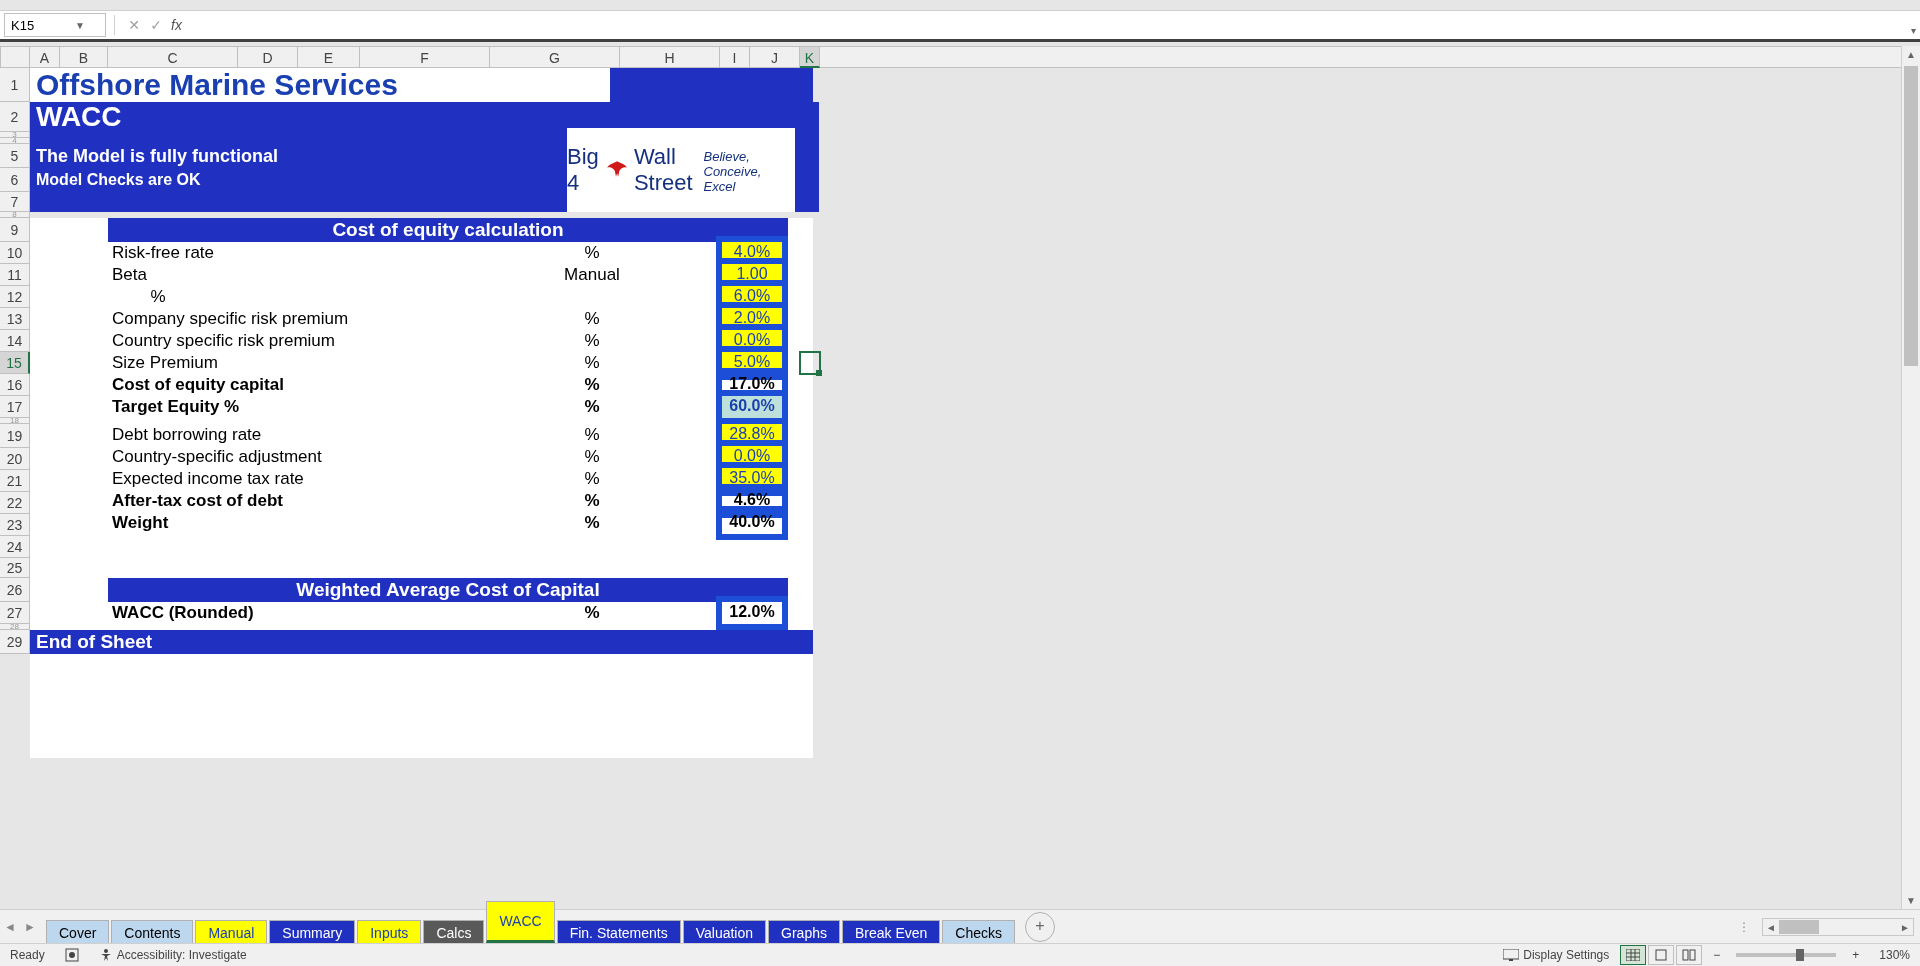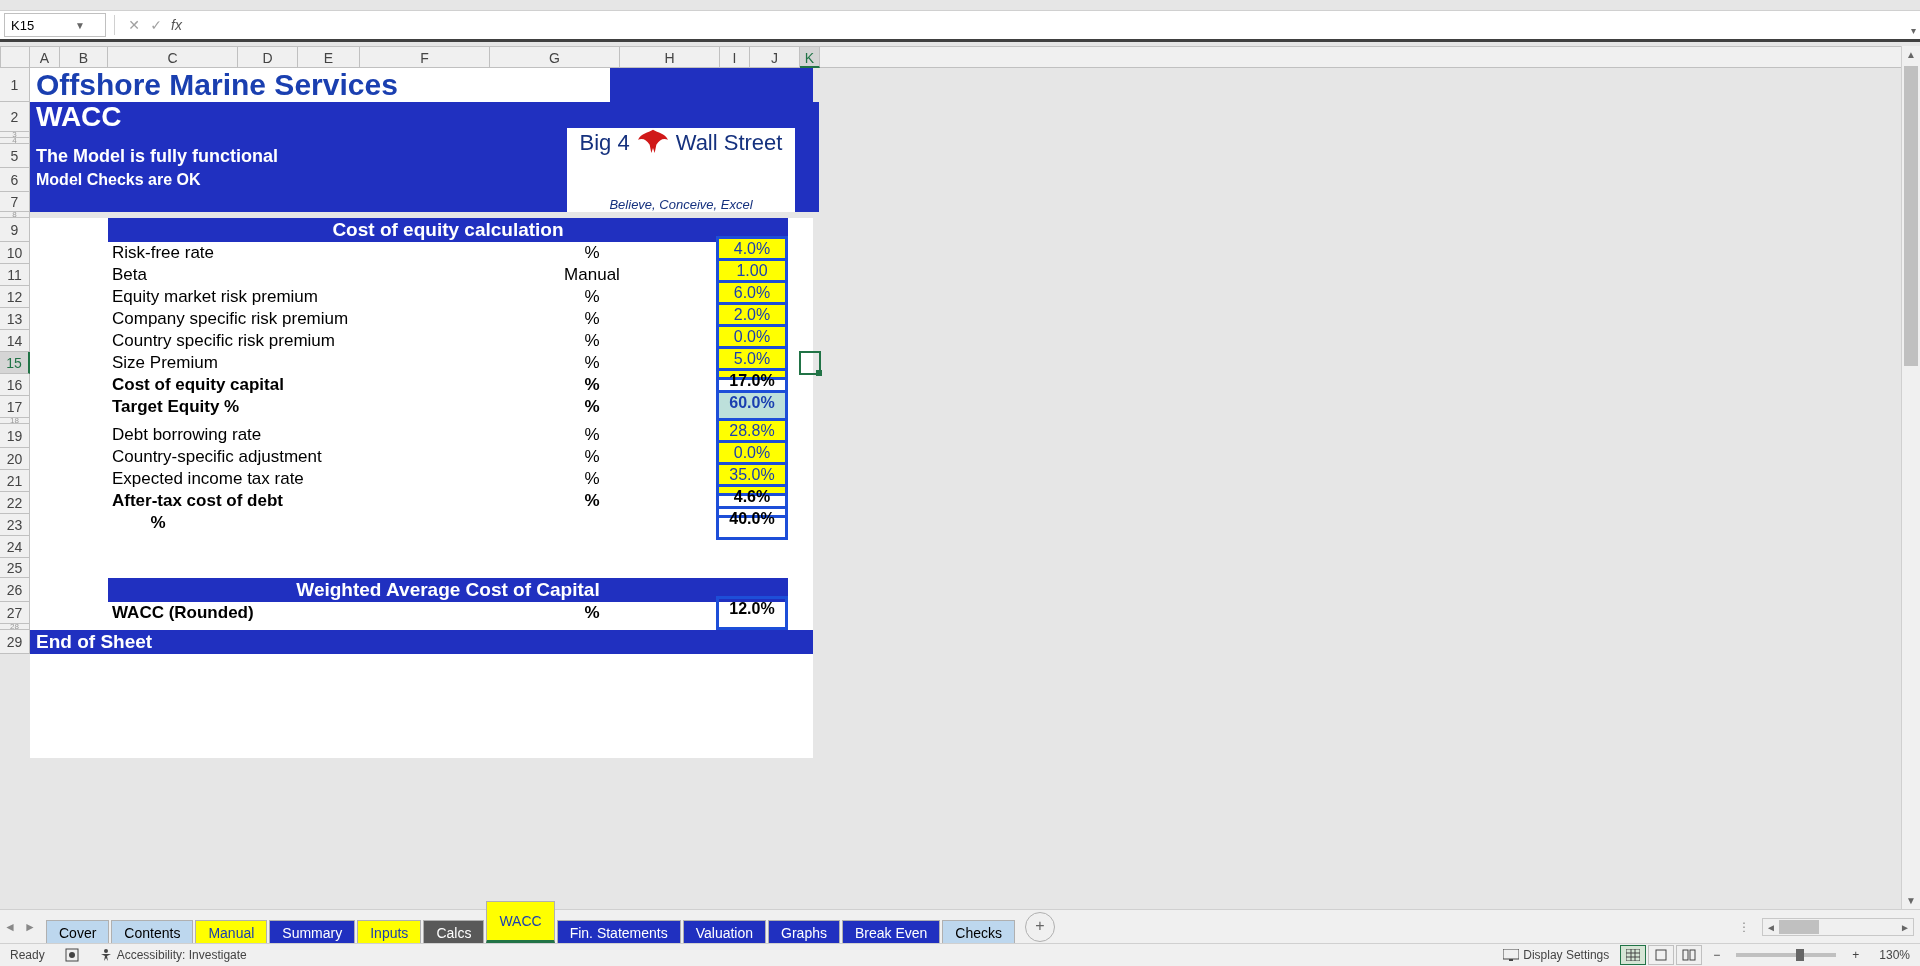--- a/index.html
+++ b/index.html
@@ -36,31 +36,31 @@
   .banner { position:absolute; left:0; top:0; width:783px; }
   .titleWhite { background:#fff; color:#1a3fb0; font-weight:bold; font-size:30px; padding-left:6px; height:34px; line-height:34px; width:580px; }
   .subBlue { background:#2030c0; color:#fff; padding-left:6px; }
   .wacc { font-weight:bold; font-size:28px; height:30px; line-height:30px; }
   .thin3 { height:6px; }
   .thin4 { height:6px; }
   .func { font-weight:bold; font-size:18px; height:24px; line-height:24px; }
   .chk { font-weight:bold; font-size:16px; height:24px; line-height:24px; }
   .row7 { height:20px; }
 
-  .logo { position:absolute; right:18px; top:60px; width:228px; height:84px; background:#fff; display:flex; flex-direction:column; align-items:center; justify-content:space-between; }
+  .logo { position:absolute; right:18px; top:60px; width:228px; height:84px; background:#fff; display:flex; flex-direction:row; align-items:center; justify-content:flex-start; }
   .logo .l1 { font-size:22px; color:#15317e; display:flex; align-items:center; gap:6px; }
   .logo .l2 { font-size:13px; color:#15317e; margin-top:2px; font-style:italic; }
   .eagle { width:34px; height:30px; display:inline-block; }
 
   
   .tbl { position:absolute; left:78px; width:680px; }
   .trow { height:22px; display:flex; align-items:center; font-size:17px; }
   .lbl { width:430px; padding-left:4px; }
   .unit { width:100px; text-align:center; }
-  .val { width:72px; text-align:center; border:3px solid #1d4ed8; box-sizing:border-box; height:34px; line-height:20px; margin-left:auto; font-size:16px; }
+  .val { width:72px; text-align:center; border:6px solid #1d4ed8; box-sizing:border-box; height:34px; line-height:20px; margin-left:auto; font-size:16px; }
   .yellow { background:#ffff00; color:#1a3fb0; }
   .tealHi { background:#bde0db; color:#1a3fb0; }
   .bold { font-weight:bold; }
   .trow.header { background:#2030c0; color:#fff; font-weight:bold; font-size:19px; justify-content:center; }
 
   .selcell { position:absolute; border:2px solid #217346; box-sizing:border-box; pointer-events:none; }
   .selcell::after { content:""; position:absolute; right:-3px; bottom:-3px; width:6px; height:6px; background:#217346; }
 
   
   .vscroll { position:absolute; right:0; top:46px; width:18px; bottom:56px; background:#f0f0f0; border-left:1px solid #d0d0d0; }
@@ -191,21 +191,20 @@
               <div class="lbl">Risk-free rate</div>
               <div class="unit">%</div>
               <div class="val yellow">4.0%</div>
             </div>
             <div class="trow">
               <div class="lbl">Beta</div>
               <div class="unit">Manual</div>
               <div class="val yellow">1.00</div>
             </div>
             <div class="trow">
-              <div class="lbl">Equity market risk premium</div>
               <div class="unit">%</div>
               <div class="val yellow">6.0%</div>
             </div>
             <div class="trow">
               <div class="lbl">Company specific risk premium</div>
               <div class="unit">%</div>
               <div class="val yellow">2.0%</div>
             </div>
             <div class="trow">
               <div class="lbl">Country specific risk premium</div>
@@ -246,20 +245,21 @@
               <div class="lbl">Expected income tax rate</div>
               <div class="unit">%</div>
               <div class="val yellow">35.0%</div>
             </div>
             <div class="trow bold">
               <div class="lbl">After-tax cost of debt</div>
               <div class="unit">%</div>
               <div class="val">4.6%</div>
             </div>
             <div class="trow bold">
+              <div class="lbl">Weight</div>
               <div class="unit">%</div>
               <div class="val">40.0%</div>
             </div>
           </div>
       </div>
 
       <div class="tbl" style="top:510px;">
         <div class="trow header" style="height:24px;">Weighted Average Cost of Capital</div>
         <div id="waccRows">
             <div class="trow bold">

